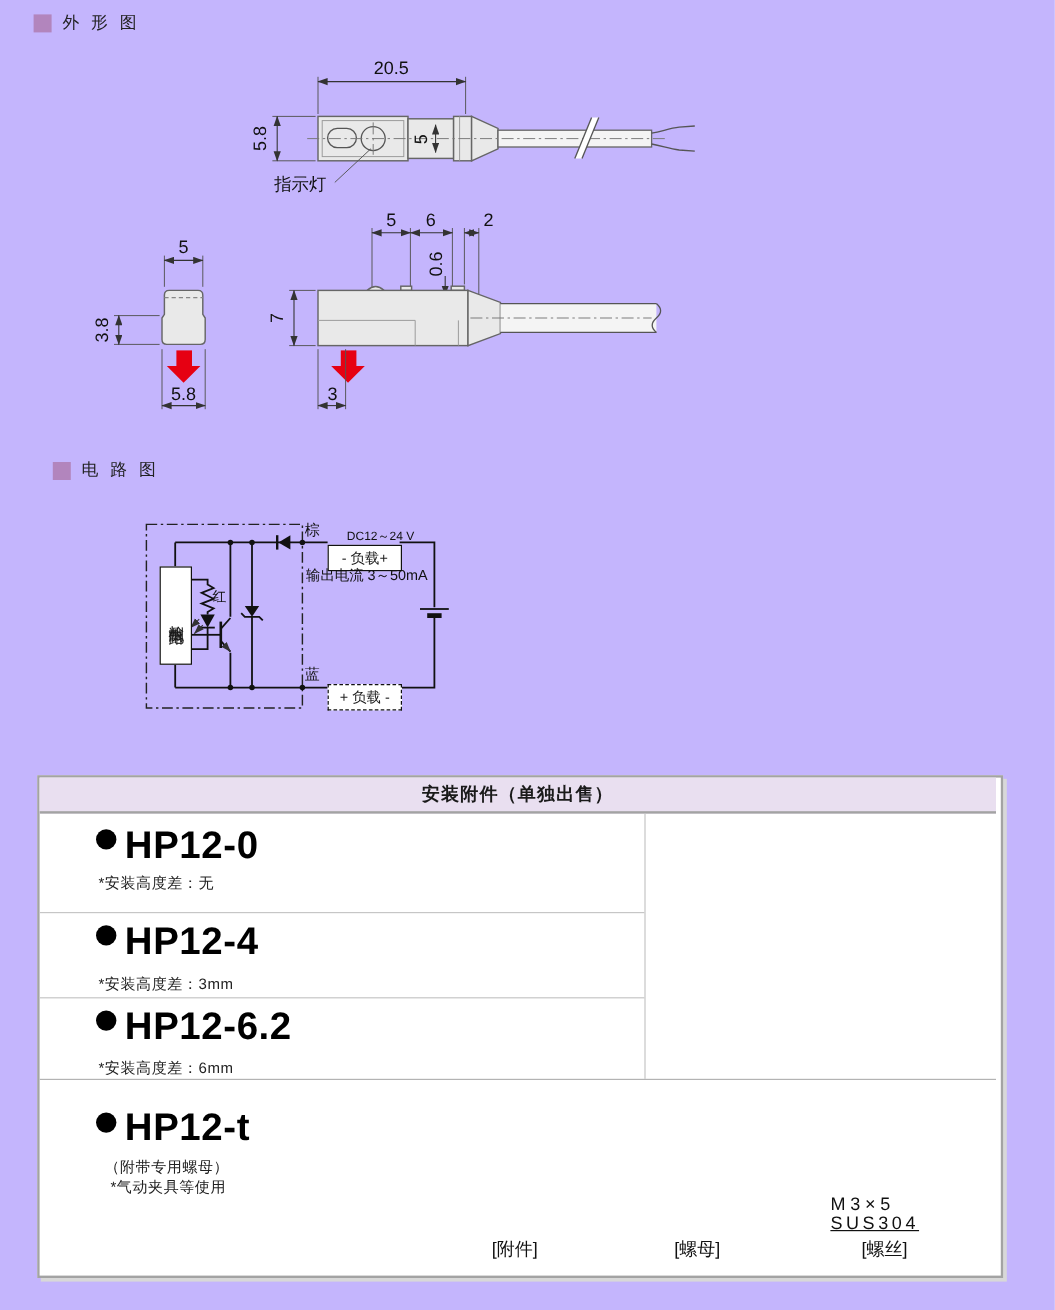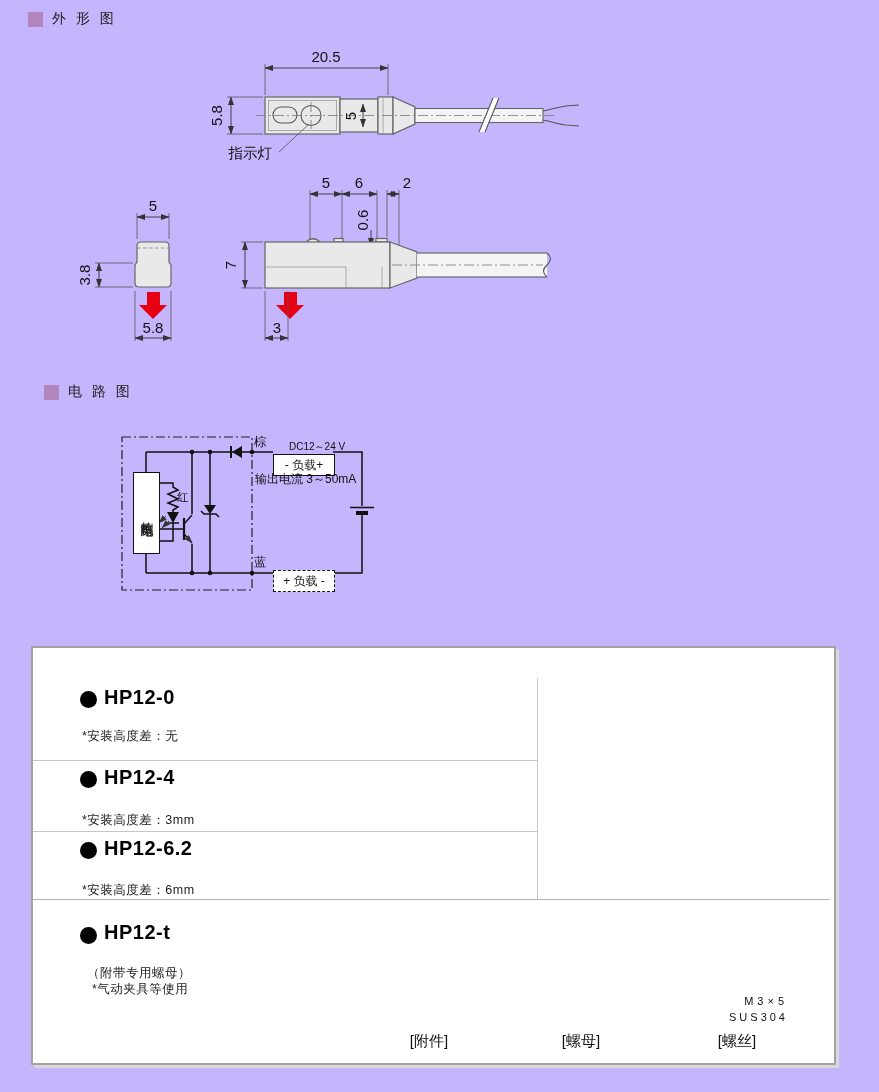--- a/index.html
+++ b/index.html
@@ -19,24 +19,24 @@
             border:1.5px solid #111;background:#fff;display:flex;align-items:center;justify-content:center;
             writing-mode:vertical-rl;text-orientation:upright;font-size:13px;letter-spacing:1px;}
   
   #acc-table{position:absolute;left:31px;top:646px;width:801px;height:415px;
              border:2px solid #a3a3a3;background:#fff;box-shadow:3px 3px 0 #d8d8d8;}
   .tbl-head{position:absolute;left:33px;top:648px;width:797px;height:28px;background:#e9dff0;
             border-bottom:2px solid #a3a3a3;display:flex;align-items:center;justify-content:center;
             font-size:15px;font-weight:bold;letter-spacing:1px;}
   .sep{position:absolute;background:#c6c6c6;}
   .bullet{position:absolute;width:17px;height:17px;border-radius:50%;background:#000;}
-  .model{position:absolute;font-size:20px;font-weight:bold;letter-spacing:.5px;color:#000;}
+  .model{position:absolute;font-size:32px;font-weight:bold;letter-spacing:.5px;color:#000;}
   .note{position:absolute;font-size:12.5px;color:#222;letter-spacing:.5px;}
   .caption{position:absolute;width:90px;text-align:center;font-size:15px;color:#111;}
-  .spec{position:absolute;width:96px;text-align:right;font-size:11px;color:#111;letter-spacing:4px;}
+  .spec{position:absolute;width:96px;text-align:left;font-size:15px;color:#111;letter-spacing:4px;}
   
   svg text{font-family:"Liberation Sans","DejaVu Sans",sans-serif;fill:#111;}
   .d{font-size:15px;}
   .d2{font-size:13.5px;}
   .ln{stroke:#555;fill:none;stroke-width:1.1;}
   .body{fill:#e9e9e9;stroke:#666;stroke-width:1.2;}
   .body2{fill:#f3f3f3;stroke:#555;stroke-width:1.1;}
   .dim{stroke:#333;stroke-width:.9;fill:none;}
   .ext{stroke:#555;stroke-width:.8;fill:none;}
   .cl{stroke:#777;stroke-width:.8;fill:none;stroke-dasharray:10 3 2 3;}
@@ -354,20 +354,21 @@
   <div class="cir-lab" style="left:289px;top:440px;font-size:10px;">DC12～24 V</div>
   <div class="cir-lab" style="left:254px;top:434px;">棕</div>
   <div class="cir-lab" style="left:254px;top:554px;">蓝</div>
   <div class="load-box" style="top:454px;border:1.5px solid #111;">- 负载+</div>
   <div class="load-box" style="top:570px;border:1.5px dashed #111;">+ 负载 -</div>
   <div class="cir-lab" style="left:255px;top:471px;font-size:12px;">输出电流 3～50mA</div>
   <div class="detector">检测电路</div>
   <div class="cir-lab" style="left:177px;top:490px;font-size:11.5px;">红</div>
 
   <div id="acc-table"></div>
+  <div class="tbl-head">安装附件（单独出售）</div>
   <div class="sep" style="left:537px;top:678px;width:1px;height:221px;"></div>
   <div class="sep" style="left:33px;top:760px;width:504px;height:1px;"></div>
   <div class="sep" style="left:33px;top:831px;width:504px;height:1px;"></div>
   <div class="sep" style="left:33px;top:899px;width:797px;height:1px;background:#b3b3b3;"></div>
 
   <span class="bullet" style="left:80px;top:691px;"></span>
   <div class="model" style="left:104px;top:686px;">HP12-0</div>
   <div class="note" style="left:82px;top:728px;">*安装高度差：无</div>
 
   <span class="bullet" style="left:80px;top:771px;"></span>
@@ -377,18 +378,18 @@
   <span class="bullet" style="left:80px;top:842px;"></span>
   <div class="model" style="left:104px;top:837px;">HP12-6.2</div>
   <div class="note" style="left:82px;top:882px;">*安装高度差：6mm</div>
 
   <span class="bullet" style="left:80px;top:927px;"></span>
   <div class="model" style="left:104px;top:921px;">HP12-t</div>
   <div class="note" style="left:87px;top:965px;">（附带专用螺母）</div>
   <div class="note" style="left:92px;top:981px;">*气动夹具等使用</div>
 
   <div class="spec" style="left:692px;top:995px;">M3×5</div>
-  <div class="spec" style="left:692px;top:1011px;letter-spacing:3px;">SUS304</div>
+  <div class="spec" style="left:692px;top:1011px;letter-spacing:3px;text-decoration:underline;">SUS304</div>
   <div class="caption" style="left:384px;top:1032px;">[附件]</div>
   <div class="caption" style="left:536px;top:1032px;">[螺母]</div>
   <div class="caption" style="left:692px;top:1032px;">[螺丝]</div>
 
 </div>
 
 </body></html>

